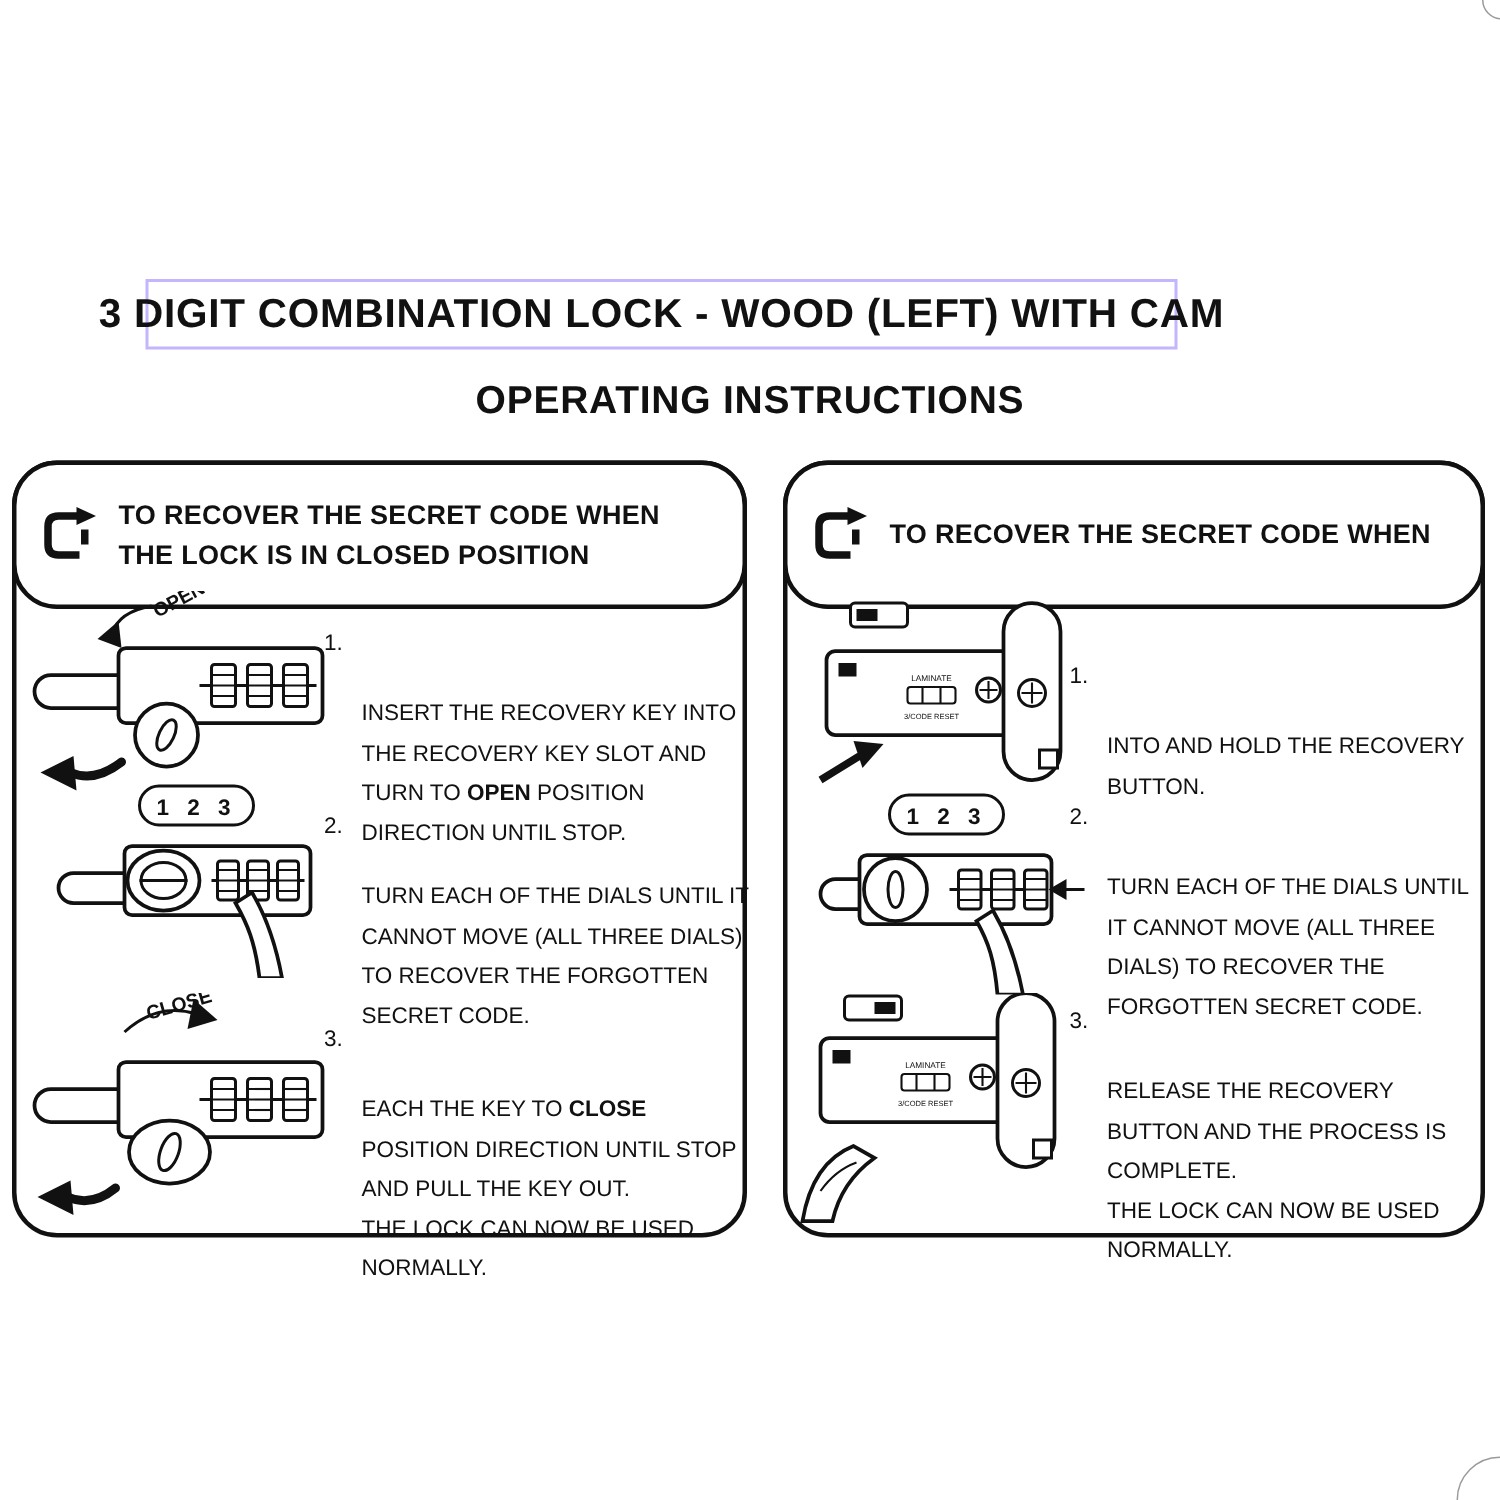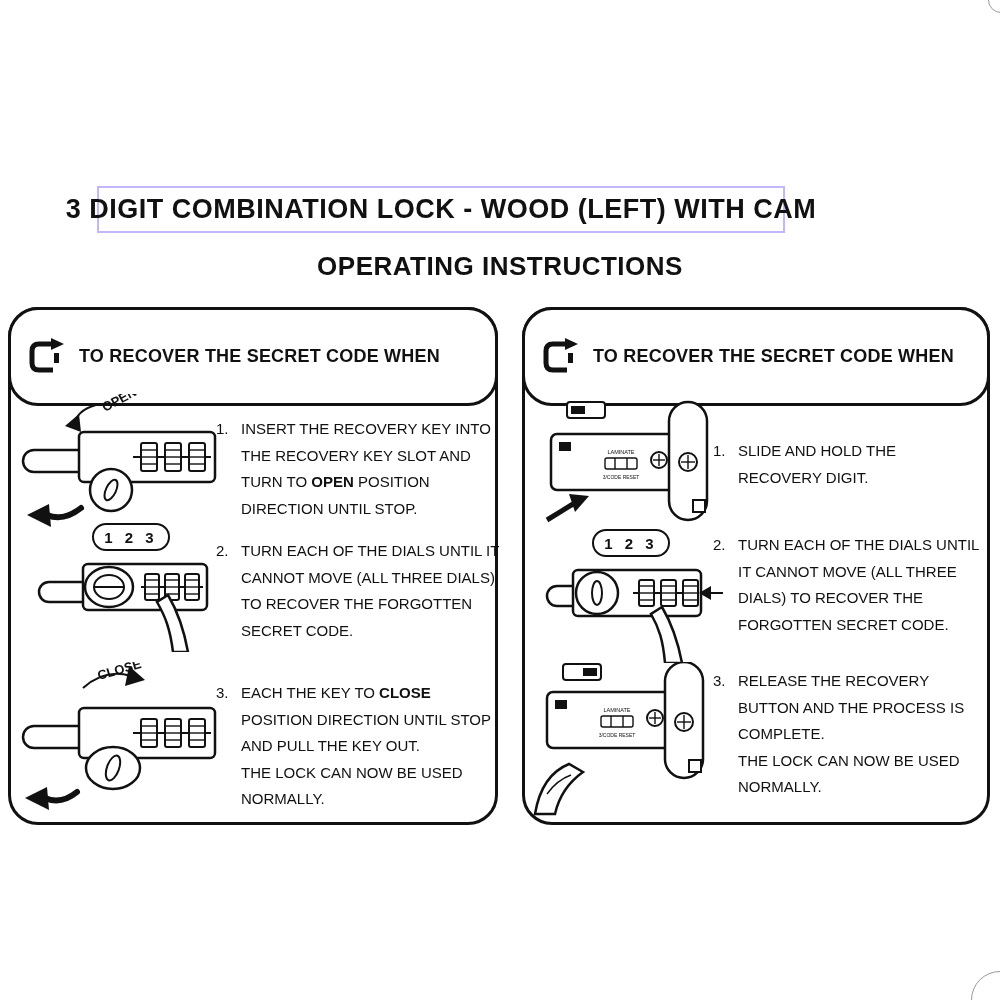--- a/index.html
+++ b/index.html
@@ -30,21 +30,21 @@
     position:absolute; left:-3px; top:-3px; right:-3px; height:99px;
     border:3px solid #111; border-radius:30px; background:#fff;
     display:flex; align-items:center; gap:13px; padding:0 10px 0 15px;
   }
   .hdr-icon{ width:40px; height:40px; flex:0 0 auto; }
   .hdr-text{ font-size:18px; font-weight:bold; line-height:27px; letter-spacing:.2px; }
   .step-text{
     position:absolute; display:flex; gap:7px; font-size:15px; line-height:26.5px;
   }
   .step-num{ flex:none; width:18px; }
-  .step-body{ white-space:pre-line; }
+  .step-body{ white-space:pre-line;margin-top:47px; }
   .illus{ position:absolute; }
   svg text{ font-family:"Liberation Sans", sans-serif; fill:#111; }
   .s   { fill:#fff; stroke:#111; stroke-width:2.5; }
   .s2  { fill:#fff; stroke:#111; stroke-width:2; }
   .ln  { fill:none; stroke:#111; stroke-width:2; }
   .ln15{ fill:none; stroke:#111; stroke-width:1.4; }
   .fd  { fill:#111; stroke:none; }
   .thick{ fill:none; stroke:#111; stroke-width:6; stroke-linecap:round; }
   .corner{ position:absolute; border:1.5px solid #9a9a9a; border-radius:50%; background:transparent; }
   .corner.tr{ width:26px; height:26px; right:-14px; top:-13px; }
@@ -60,20 +60,21 @@
 
 <div class="panel left">
   <div class="panel-header">
     <svg class="hdr-icon" viewBox="0 0 40 40">
       <path d="M27 7 H13 Q6 7 6 14 V26 Q6 33 13 33 H27" fill="none" stroke="#111" stroke-width="5"></path>
       <polygon class="fd" points="25,1 38,7 25,13"></polygon>
       <rect class="fd" x="28" y="16" width="5" height="10"></rect>
     </svg>
     <div class="hdr-text">
       <div>TO RECOVER THE SECRET CODE WHEN</div>
+      <div>THE LOCK IS IN CLOSED POSITION</div>
     </div>
   </div>
 
   <svg class="illus" style="left:6px;top:84px" width="205" height="135" viewBox="0 0 205 135">
     <g>
       <path class="ln" d="M84 10 Q 62 14 58 28"></path>
       <polygon class="fd" points="48,32 62,20 64,38"></polygon>
     </g>
     <text x="88" y="18" transform="rotate(-28 88 18)" font-size="13" font-weight="bold">OPEN</text>
     <rect class="s" x="6" y="56" width="114" height="22" rx="11"></rect>
@@ -230,21 +231,21 @@
         <line class="ln15" x1="145" y1="57" x2="145" y2="71"></line>
     </g>
     <rect class="s2" x="150" y="102" width="12" height="12"></rect>
     <g>
       <path d="M4 122 L30 106" stroke="#111" stroke-width="5" fill="none"></path>
       <polygon class="fd" points="26,96 46,98 32,114"></polygon>
     </g>
   </svg>
   <div class="step-text" style="left:188px;top:128px;width:268px">
     <span class="step-num">1.</span>
-    <span class="step-body"><span>SLIDE AND HOLD THE RECOVERY DIGIT.</span><b></b><span></span></span>
+    <span class="step-body"><span>INTO AND HOLD THE RECOVERY BUTTON.</span><b></b><span></span></span>
   </div>
 
   <svg class="illus" style="left:20px;top:218px" width="185" height="135" viewBox="0 0 185 135">
     <g>
       <rect class="s2" x="48" y="2" width="76" height="26" rx="13"></rect>
       <text x="86" y="21" text-anchor="middle" font-size="15" font-weight="bold" letter-spacing="4">1 2 3</text>
     </g>
     <rect class="s" x="2" y="58" width="66" height="20" rx="10"></rect>
     <rect class="s" x="28" y="42" width="128" height="46" rx="5"></rect>
     <g>

